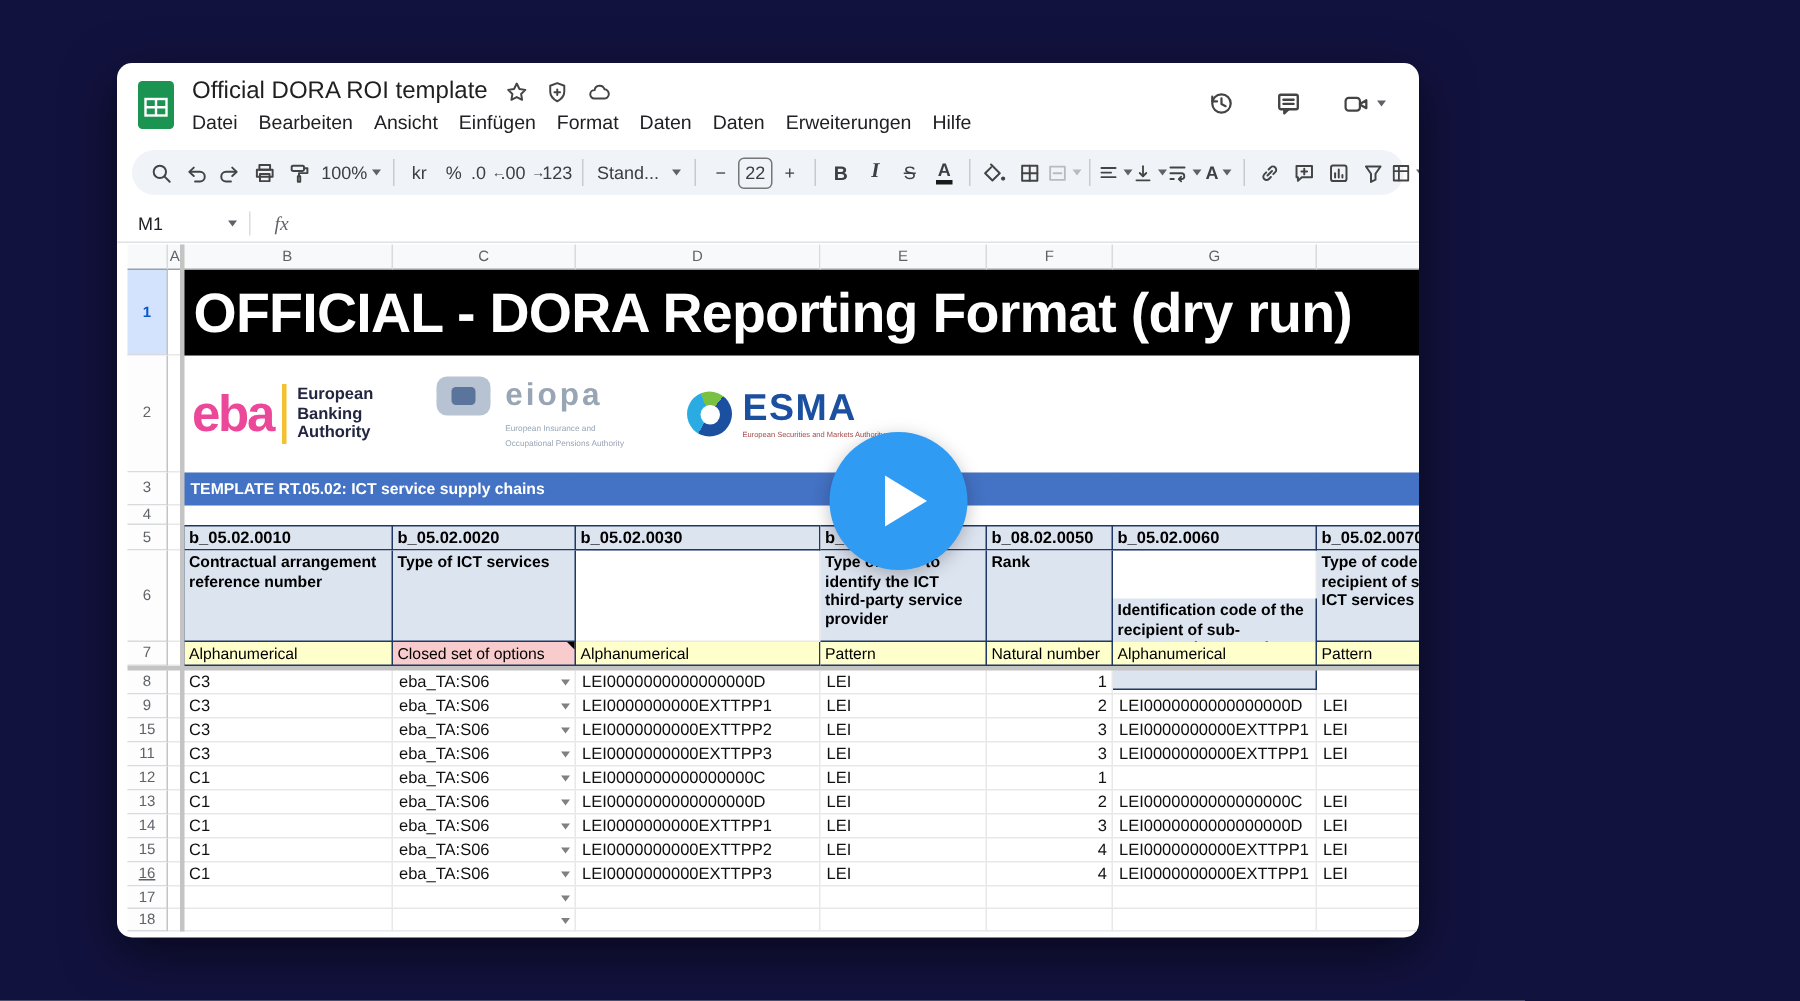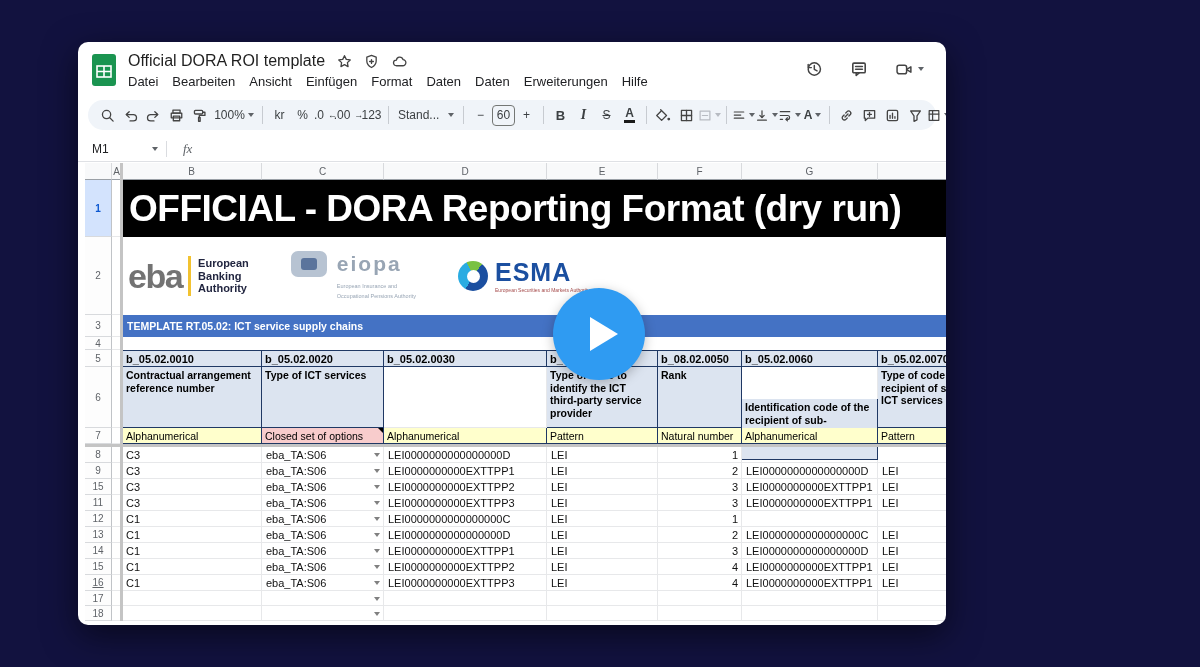--- a/index.html
+++ b/index.html
@@ -59,21 +59,21 @@
     font-size:10.5px;display:flex;align-items:center;padding-left:3px;color:#000;}
   .cmark{position:absolute;right:0;top:0;width:0;height:0;border-left:5px solid transparent;border-top:5px solid #000;}
   .dcell{font-size:11px;color:#111;display:flex;align-items:center;padding:0 4px;white-space:nowrap;overflow:hidden;}
   .dcell.num{justify-content:flex-end;}
   .ddarr{margin-left:auto;flex:0 0 auto;width:0;height:0;border-left:3.5px solid transparent;border-right:3.5px solid transparent;border-top:4px solid #808080;}
   .fdivbar{background:#c4c4c4;}
   .mwhite{background:#fff;}
   
   .logos{display:flex;align-items:center;gap:42px;overflow:hidden;}
   .eba{display:flex;align-items:center;}
-  .ebaw{font-size:34px;font-weight:bold;color:#737373;letter-spacing:-1.5px;line-height:1;}
+  .ebaw{font-size:34px;font-weight:bold;color:#ec4899;letter-spacing:-1.5px;line-height:1;}
   .ebab{width:3px;height:40px;background:#f2c230;margin:0 7px 0 6px;}
   .ebal{font-size:11px;font-weight:bold;color:#222640;line-height:1.18;}
   .eio{display:flex;flex-direction:column;}
   .eior{display:flex;align-items:center;gap:10px;}
   .eioi{width:36px;height:26px;background:#b7c3d2;border-radius:7px;position:relative;}
   .eioi i{position:absolute;left:10px;top:7px;width:16px;height:12px;background:#5b749c;border-radius:3px;}
   .eiow{font-size:21px;color:#98a5b4;font-weight:bold;letter-spacing:2px;}
   .eios{font-size:5.5px;color:#98a5b4;margin-top:5px;padding-left:46px;line-height:1.7;}
   .esm{display:flex;align-items:center;gap:7px;}
   .esmi{width:30px;height:30px;border-radius:50%;position:relative;flex:0 0 auto;
@@ -208,21 +208,21 @@
     </span>
     <span class="tb">123</span>
     <span class="tdiv"></span>
     <span class="tb" style="min-width:56px;justify-content:space-between;padding:0 4px;">
       <span>Stand...</span>
         <span class="crt"></span>
     </span>
     <span class="tdiv"></span>
     <span class="tb">−</span>
     <span class="tb">
-        <span class="szbox">60</span>
+        <span class="szbox">22</span>
       </span>
     <span class="tb">+</span>
     <span class="tdiv"></span>
     <span class="tb bld">B</span>
     <span class="tb itl">I</span>
     <span class="tb stk">S</span>
     <span class="tb">
         <span class="aund">A</span>
       </span>
     <span class="tdiv"></span>

